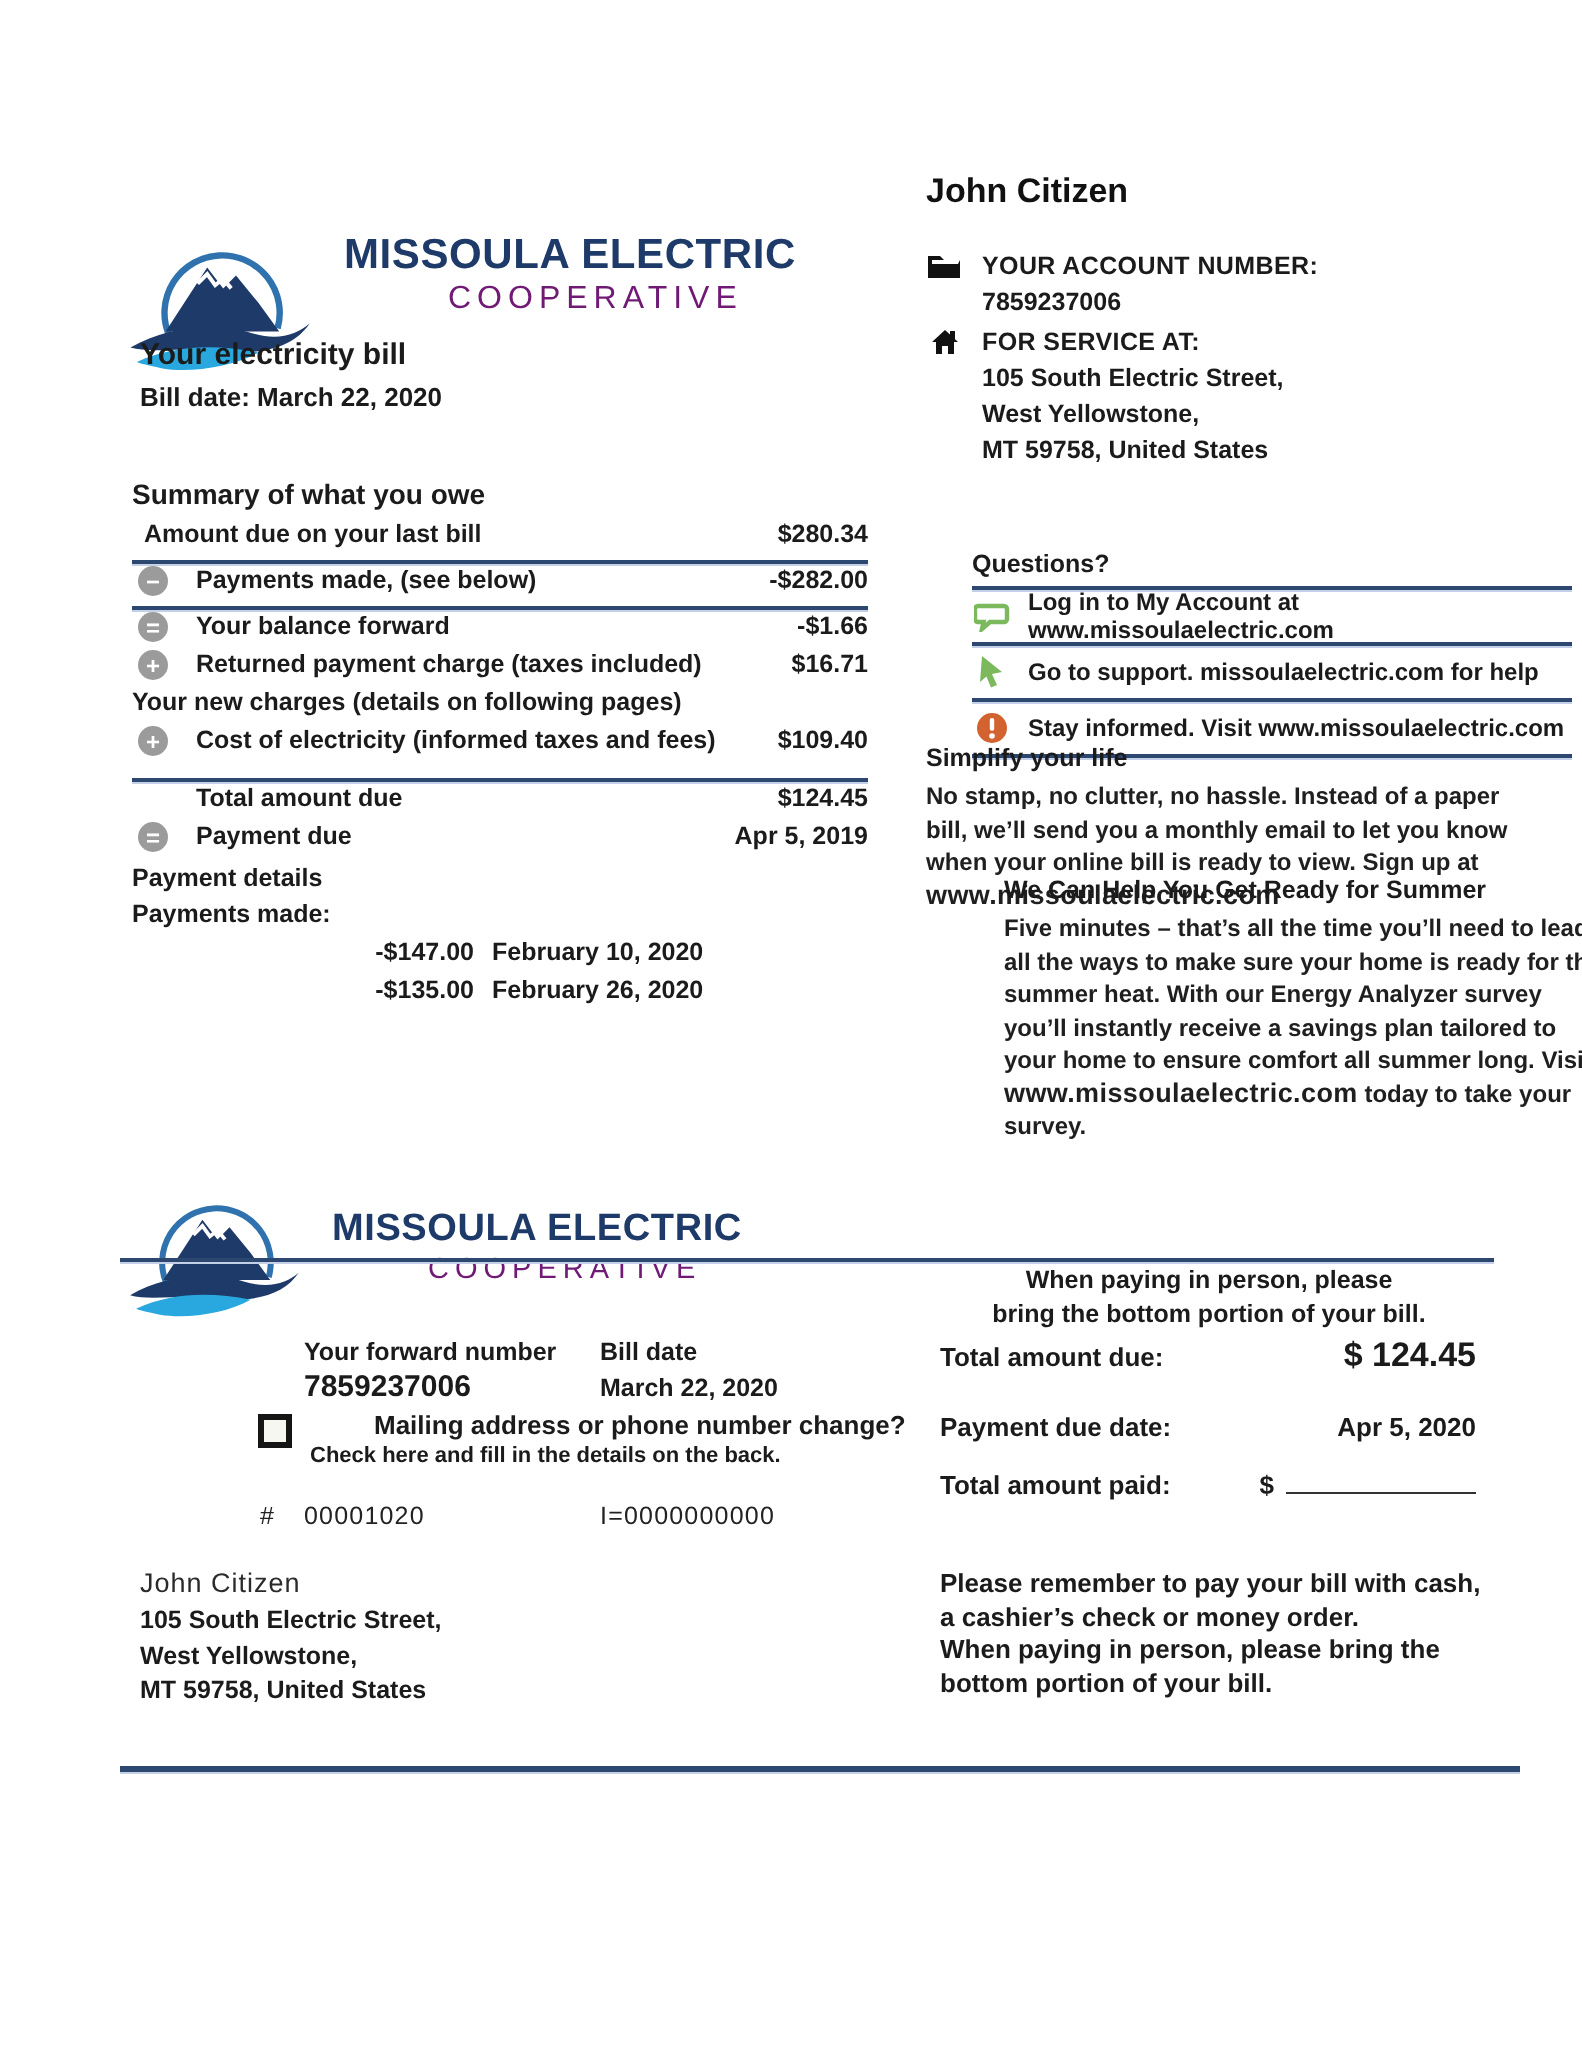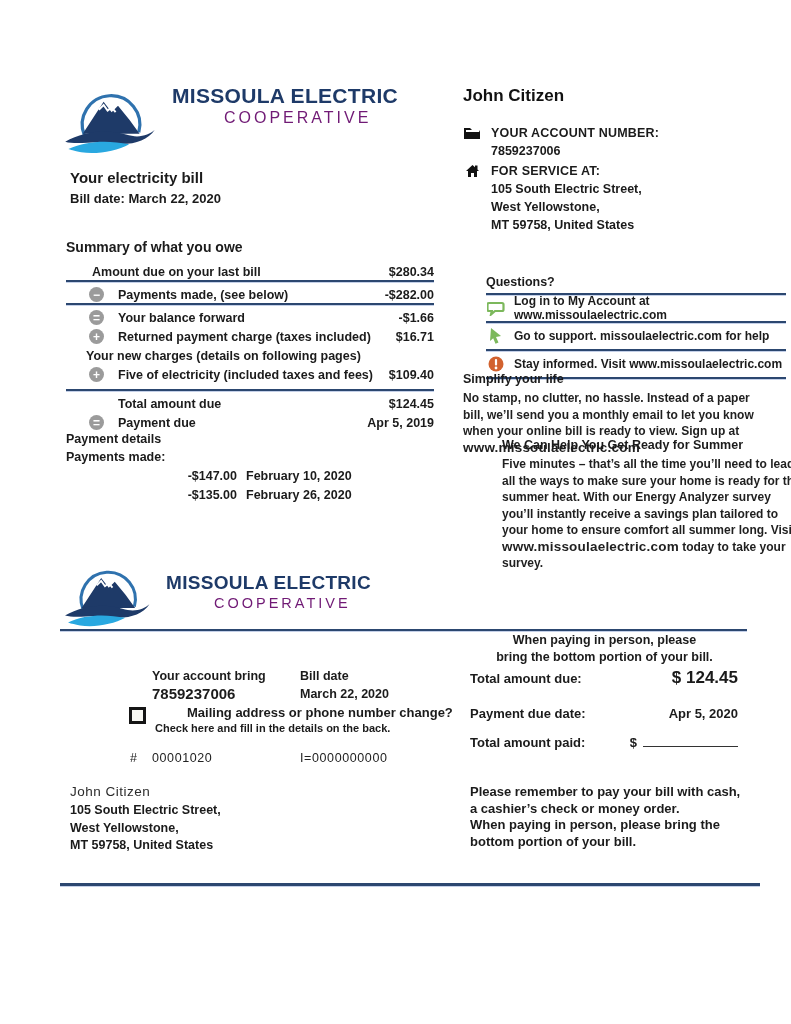--- a/index.html
+++ b/index.html
@@ -6,36 +6,36 @@
   html,body { background:#ffffff; }
   .page {
     position:relative; width:791px; height:1024px; margin:0 auto;
     background:#fff; overflow:hidden;
     font-family:"Liberation Sans","DejaVu Sans",sans-serif;
     color:#1b1b1b;
   }
   .abs { position:absolute; }
 
   
-  .logo { display:flex; align-items:flex-start; }
+  .logo { display:flex; align-items:flex-start;margin-top:32px; }
   .logo svg { flex:0 0 auto; }
   .logo-text { margin-left:6px; }
   .logo-line1 { font-size:21px; font-weight:700; color:#1e3a68; letter-spacing:.3px; white-space:nowrap; }
   .logo-line2 { font-size:16px; font-weight:400; color:#701a75; letter-spacing:3px; padding-left:52px; margin-top:1px; white-space:nowrap; }
   .logo-b .logo-line1 { font-size:19px; }
   .logo-b .logo-line2 { font-size:14.5px; padding-left:48px; }
 
   
   .bill-title { font-size:15px; font-weight:700; }
   .bill-date  { font-size:13px; font-weight:600; }
 
   
   .summary { width:368px; font-size:12.5px; }
   .summary-title { font-size:14px; font-weight:700; margin-bottom:5px; }
-  .srow { display:flex; align-items:flex-end; height:19px;margin-left:20px; }
+  .srow { display:flex; align-items:flex-start; height:19px; }
   .srow .lbl { flex:1; font-weight:600; }
   .srow .val { font-weight:600; white-space:nowrap; }
   .srow .val.bold, .srow .lbl.bold { font-weight:700; }
   .pad6  { padding-left:6px; }
   .pl32  { padding-left:32px; }
   .ci { width:15px; height:15px; margin:0 14px 0 3px; border-radius:50%;
         background:#9b9b9b; color:#fff; font-size:12px; font-weight:700;
         display:flex; align-items:center; justify-content:center; line-height:0; flex:0 0 auto; }
   .divider { border-top:2px solid #2c4770; box-shadow:0 1px 0 #c4d0e8; height:0; margin:1px 0; }
   .spacer6 { height:6px; }
@@ -127,21 +127,21 @@
     <div class="srow">
       <span class="ci">+</span>
       <span class="lbl">Returned payment charge (taxes included)</span>
       <span class="val">$16.71</span>
     </div>
     <div class="srow">
       <span class="lbl">Your new charges (details on following pages)</span>
     </div>
     <div class="srow">
       <span class="ci">+</span>
-      <span class="lbl">Five of electricity (included taxes and fees)</span>
+      <span class="lbl">Cost of electricity (informed taxes and fees)</span>
       <span class="val">$109.40</span>
     </div>
 
     <div class="spacer6"></div>
     <div class="divider"></div>
 
     <div class="srow">
       <span class="lbl bold pl32">Total amount due</span>
       <span class="val bold">$124.45</span>
     </div>
@@ -248,21 +248,21 @@
     </div>
   </div>
 
   <div class="abs rule" style="left:60px; top:629px; width:687px;"></div>
 
   <div class="abs notice" style="left:472px; top:632px;">
     <div>When paying in person, please</div>
     <div>bring the bottom portion of your bill.</div>
   </div>
 
-  <div class="abs f125b" style="left:152px; top:669px;">Your account bring</div>
+  <div class="abs f125b" style="left:152px; top:669px;">Your forward number</div>
   <div class="abs acctnum" style="left:152px; top:685px;">7859237006</div>
   <div class="abs f125b" style="left:300px; top:669px;">Bill date</div>
   <div class="abs f125" style="left:300px; top:687px;">March 22, 2020</div>
 
   <div class="abs chk" style="left:129px; top:707px;"></div>
   <div class="abs chg1" style="left:155px; top:705px;">Mailing address or phone number change?</div>
   <div class="abs chg2" style="left:155px; top:722px;">Check here and fill in the details on the back.</div>
 
   <div class="abs code" style="left:130px; top:751px;">#</div>
   <div class="abs code" style="left:152px; top:751px;">00001020</div>

